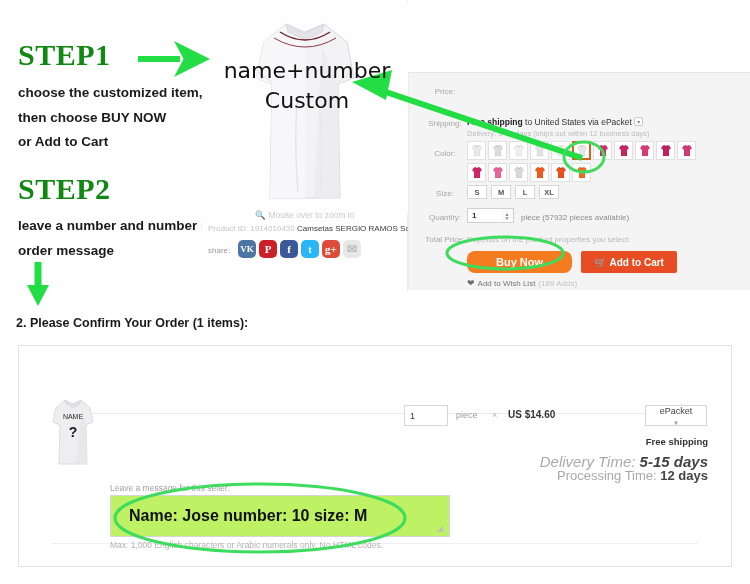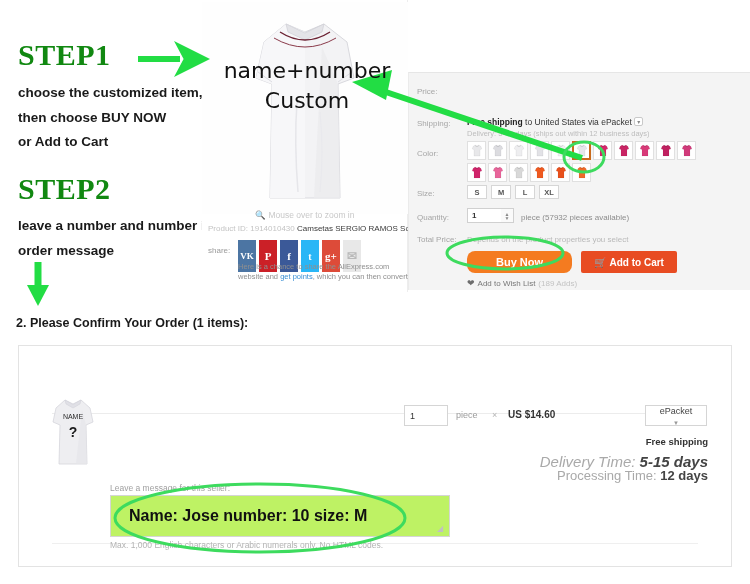--- a/index.html
+++ b/index.html
@@ -48,21 +48,21 @@
     white-space:nowrap;
   }
   .prod-id-line {
     left:6px; top:224px; width:200px;
     font-size:8px; color:#3a3a3a; white-space:nowrap; overflow:hidden;
   }
   .prod-id-num { color:#c4c4c4; }
   .share-label { left:6px; top:246px; font-size:8px; color:#9a9a9a; }
   .share-icons { left:36px; top:240px; display:flex; gap:3px; }
   .sicon {
-    width:18px; height:32px; border-radius:0;
+    width:18px; height:18px; border-radius:5px;
     display:flex; align-items:center; justify-content:center;
     color:#fff; font-weight:bold; font-size:11px;
     font-family:"Liberation Serif", serif;
   }
   .sicon.vk{background:#4c75a3;font-size:9px;}
   .sicon.pin{background:#cb2027;}
   .sicon.fb{background:#3b5998;}
   .sicon.tw{background:#29b6f6;font-size:10px;}
   .sicon.gp{background:#dd4b39;}
   .sicon.mail{background:#e8e8e8;color:#b9b9b9;font-size:12px;}
@@ -74,21 +74,21 @@
 
   
   #detail {
     left:408px; top:72px; width:342px; height:218px;
     background:#f4f4f4;
     border-top:1px solid #e6e6e6;
     border-left:1px solid #ebebeb;
   }
   .dlabel {
     position:absolute; left:8px; width:56px;
-    font-size:8px; color:#a6a6a6; white-space:nowrap;
+    font-size:8px; color:#a6a6a6; white-space:nowrap;text-align:center;
   }
   .dval { position:absolute; left:58px; font-size:8px; color:#555; }
 
   .ship-main { font-size:8.5px; color:#333; white-space:nowrap; }
   .ship-main b { color:#222; }
   .ship-caret {
     display:inline-block; width:9px; height:9px; line-height:8px;
     border:1px solid #c9c9c9; border-radius:2px; text-align:center;
     font-size:6px; color:#888; background:#fff; vertical-align:1px;
   }
@@ -256,23 +256,20 @@
   <div class="abs share-label">share:</div>
   <div class="abs share-icons">
     <div class="sicon vk">VK</div>
     <div class="sicon pin">P</div>
     <div class="sicon fb">f</div>
     <div class="sicon tw">t</div>
     <div class="sicon gp">g+</div>
     <div class="sicon mail">✉</div>
   </div>
 
-  <div class="abs share-note">
-    <span>Here is a chance to share the AliExpress.com website and </span><a href="#">get points</a><span>, which you can then convert</span>
-  </div>
 </div>
 
 <div class="abs" id="detail">
 
   <div class="dlabel" style="top:14px;">Price:</div>
   <div class="dval" style="top:14px;"></div>
 
   <div class="dlabel" style="top:46px;">Shipping:</div>
   <div class="abs ship-main" style="left:58px; top:44px;">
     <b>Free shipping</b><span> to United States via ePacket</span>

